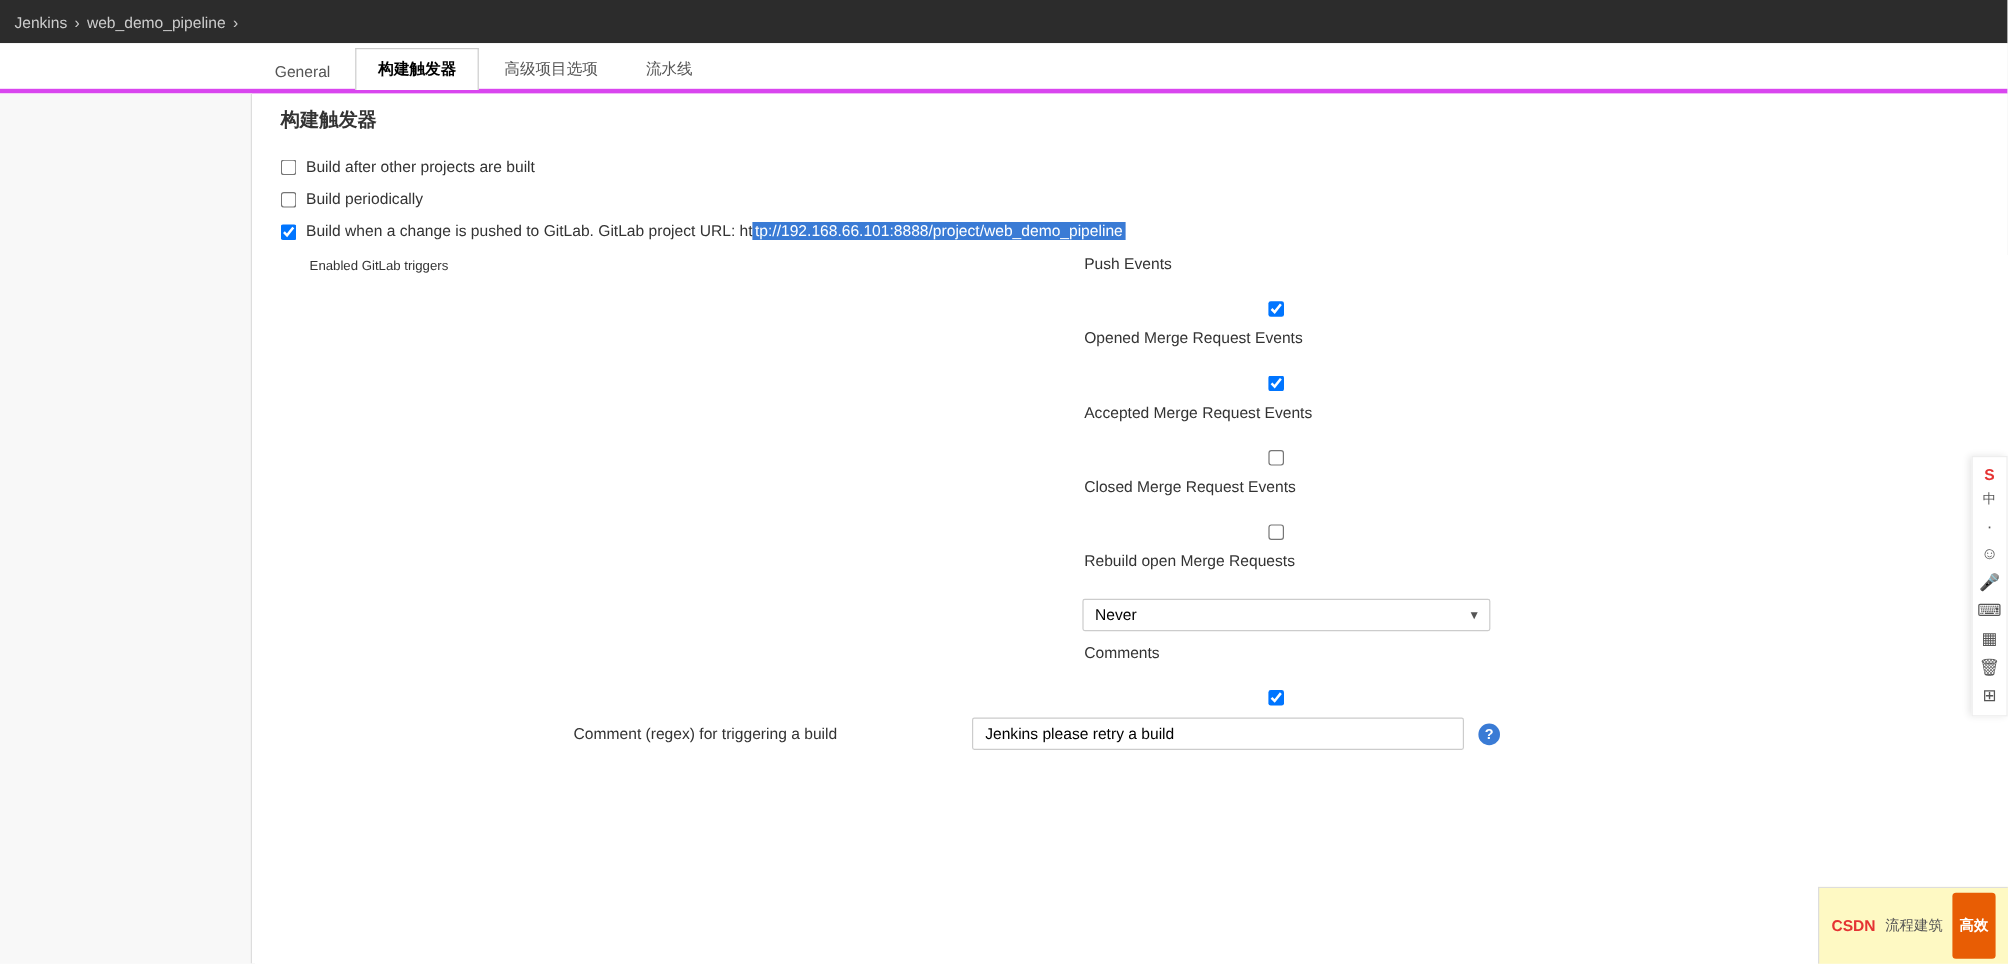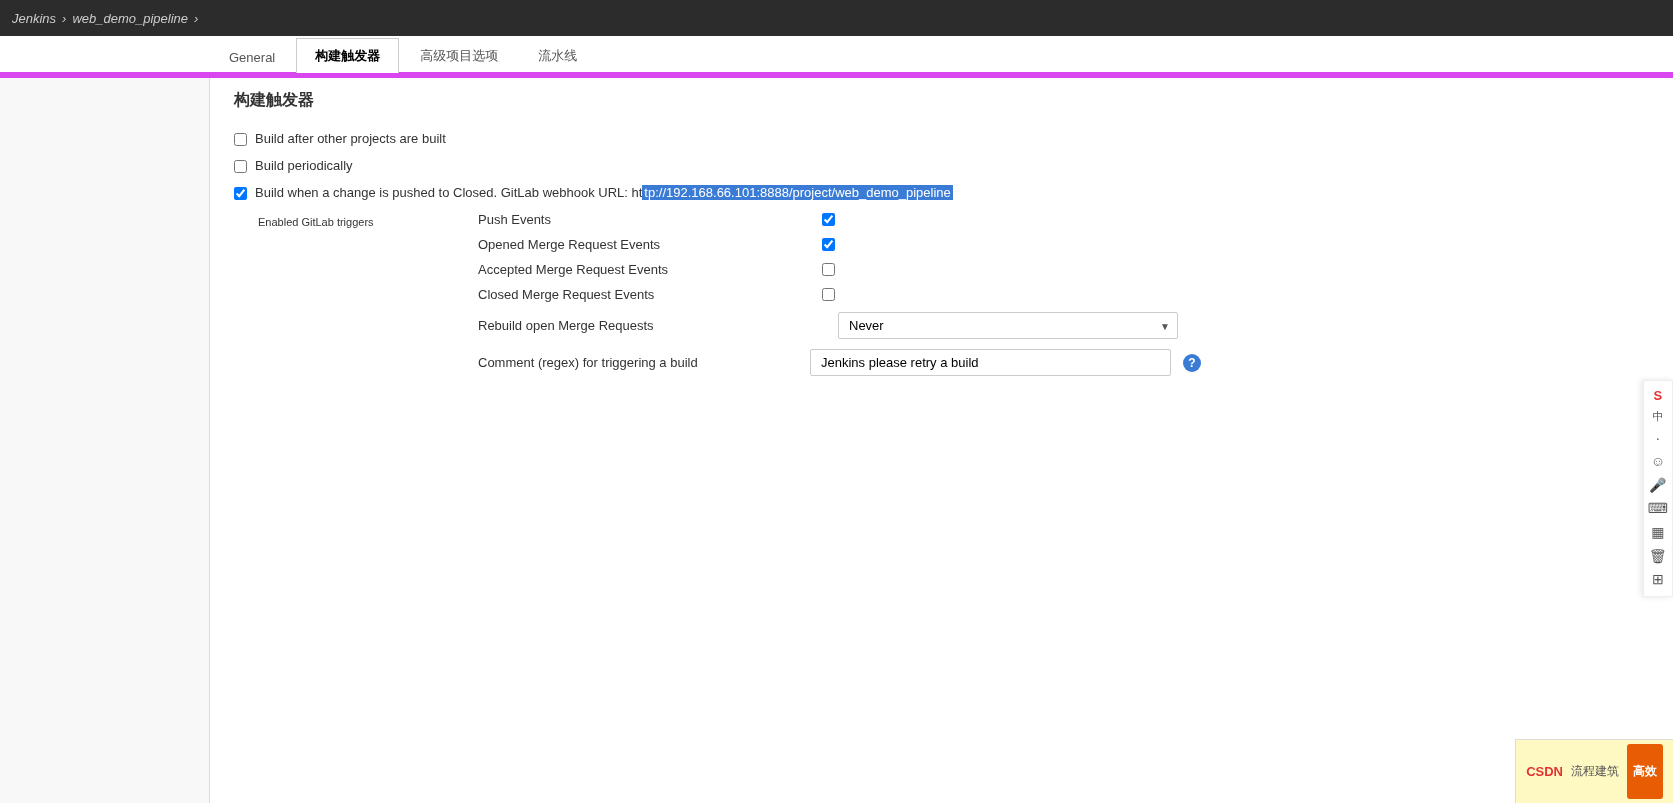--- a/index.html
+++ b/index.html
@@ -16,31 +16,30 @@
     
     .breadcrumb-bar {
       background: #2c2c2c;
       color: #ccc;
       padding: 6px 12px;
       display: flex;
       align-items: center;
       gap: 6px;
       font-size: 13px;
       height: 36px;
-      font-style: italic;
     }
     .breadcrumb-bar a {
       color: #ccc;
       text-decoration: none;
     }
 
     
     .tabs-bar {
       background: #fff;
-      border-bottom: 6px solid #d946ef;
+      border-bottom: 4px solid #d946ef;
       display: flex;
       align-items: flex-end;
       padding: 0 0 0 210px;
       height: 42px;
     }
     .tab {
       padding: 8px 18px;
       cursor: pointer;
       border: 1px solid transparent;
       border-bottom: none;
@@ -127,20 +126,21 @@
       padding-top: 4px;
     }
     .gitlab-options {
       flex: 1;
     }
     .gitlab-option-row {
       display: flex;
       align-items: center;
       margin-bottom: 10px;
       gap: 24px;
+      flex-direction: column;
     }
     .gitlab-option-label {
       width: 320px;
       font-size: 13px;
       color: #333;
     }
     .gitlab-option-control {
       display: flex;
       align-items: center;
     }
@@ -182,21 +182,21 @@
     }
     .comment-row-label {
       width: 320px;
       font-size: 13px;
       color: #333;
     }
     .comment-row input[type="text"] {
       border: 1px solid #ccc;
       padding: 5px 10px;
       font-size: 13px;
-      width: 361px;
+      width: 410px;
       border-radius: 2px;
     }
     .help-icon {
       width: 18px;
       height: 18px;
       background: #3a7bd5;
       color: #fff;
       border-radius: 50%;
       display: flex;
       align-items: center;
@@ -289,21 +289,21 @@
     </div>
 
     <div class="trigger-row">
       <input type="checkbox" id="cb_build_periodically" style="">
       <label class="trigger-label" for="cb_build_periodically">Build periodically</label>
     </div>
 
     <div class="trigger-row">
       <input type="checkbox" id="cb_build_gitlab" checked="" style="">
       <label class="trigger-label" for="cb_build_gitlab">
-        <span>Build when a change is pushed to Closed. GitLab webhook URL: ht</span><span class="url-highlight">tp://192.168.66.101:8888/project/web_demo_pipeline</span>
+        <span>Build when a change is pushed to GitLab. GitLab project URL: ht</span><span class="url-highlight">tp://192.168.66.101:8888/project/web_demo_pipeline</span>
       </label>
     </div>
 
     <div class="gitlab-section">
       <div class="gitlab-section-label">Enabled GitLab triggers</div>
       <div class="gitlab-options">
 
         <div class="gitlab-option-row">
           <div class="gitlab-option-label">Push Events</div>
           <div class="gitlab-option-control">
@@ -339,20 +339,26 @@
               <select>
                 <option>Never</option>
                 <option>On push to source branch</option>
                 <option>On push to target branch</option>
               </select>
             </div>
           </div>
         </div>
 
 
+        <div class="gitlab-option-row">
+          <div class="gitlab-option-label">Comments</div>
+          <div class="gitlab-option-control">
+            <input type="checkbox" checked="" style="">
+          </div>
+        </div>
 
         <div class="comment-row">
           <div class="comment-row-label">Comment (regex) for triggering a build</div>
           <input type="text" value="Jenkins please retry a build" style="">
           <div class="help-icon">?</div>
         </div>
 
       </div>
     </div>
 

